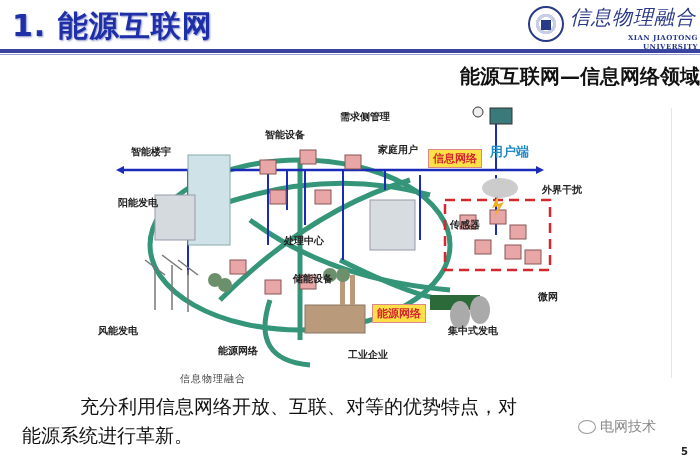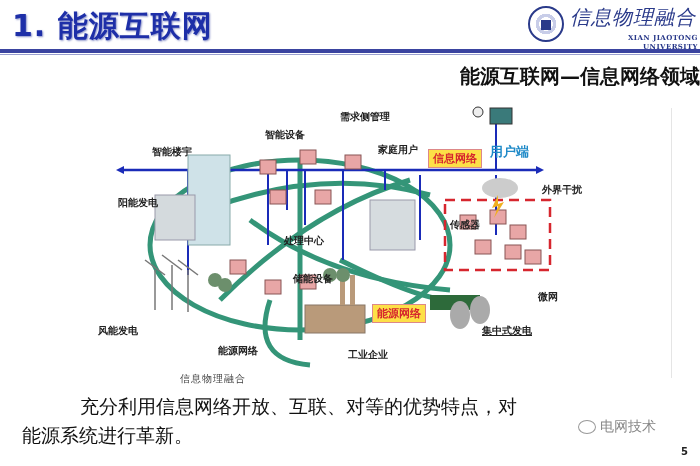--- a/index.html
+++ b/index.html
@@ -117,36 +117,36 @@
       <circle cx="230" cy="175" r="7"></circle>
         <circle cx="243" cy="175" r="7"></circle>
       <circle cx="115" cy="180" r="7"></circle>
         <circle cx="125" cy="185" r="7"></circle>
     </g>
 
     <rect x="390" y="8" width="22" height="16" fill="#3a7a7a" stroke="#333"></rect>
     <circle cx="378" cy="12" r="5" fill="#eee" stroke="#333"></circle>
   </svg>
 
-  <div class="lbl" style="left:52px;top:45px;">智能楼宇</div>
+  <div class="lbl" style="left:31px;top:45px;">智能楼宇</div>
   <div class="lbl" style="left:165px;top:28px;">智能设备</div>
   <div class="lbl" style="left:240px;top:10px;">需求侧管理</div>
   <div class="lbl" style="left:278px;top:43px;">家庭用户</div>
   <div class="boxlbl" style="left:328px;top:49px;">信息网络</div>
   <div class="bluelbl" style="left:390px;top:43px;">用户端</div>
   <div class="lbl" style="left:442px;top:83px;">外界干扰</div>
   <div class="lbl" style="left:18px;top:96px;">阳能发电</div>
   <div class="lbl" style="left:330px;top:118px;margin-left:20px;">传感器</div>
   <div class="lbl" style="left:184px;top:134px;">处理中心</div>
   <div class="lbl" style="left:193px;top:172px;">储能设备</div>
   <div class="boxlbl" style="left:272px;top:204px;">能源网络</div>
   <div class="lbl" style="left:438px;top:190px;">微网</div>
   <div class="lbl" style="left:-2px;top:224px;">风能发电</div>
   <div class="lbl" style="left:118px;top:244px;">能源网络</div>
-  <div class="lbl" style="left:382px;top:224px;text-decoration:underline;">集中式发电</div>
+  <div class="lbl" style="left:348px;top:224px;">集中式发电</div>
   <div class="lbl" style="left:248px;top:248px;">工业企业</div>
 </div>
 
 <div class="caption">信息物理融合</div>
 <div class="vline"></div>
 
 <div class="body">
   <div class="indent">充分利用信息网络开放、互联、对等的优势特点，对</div>
   <div>能源系统进行革新。</div>
 </div>

